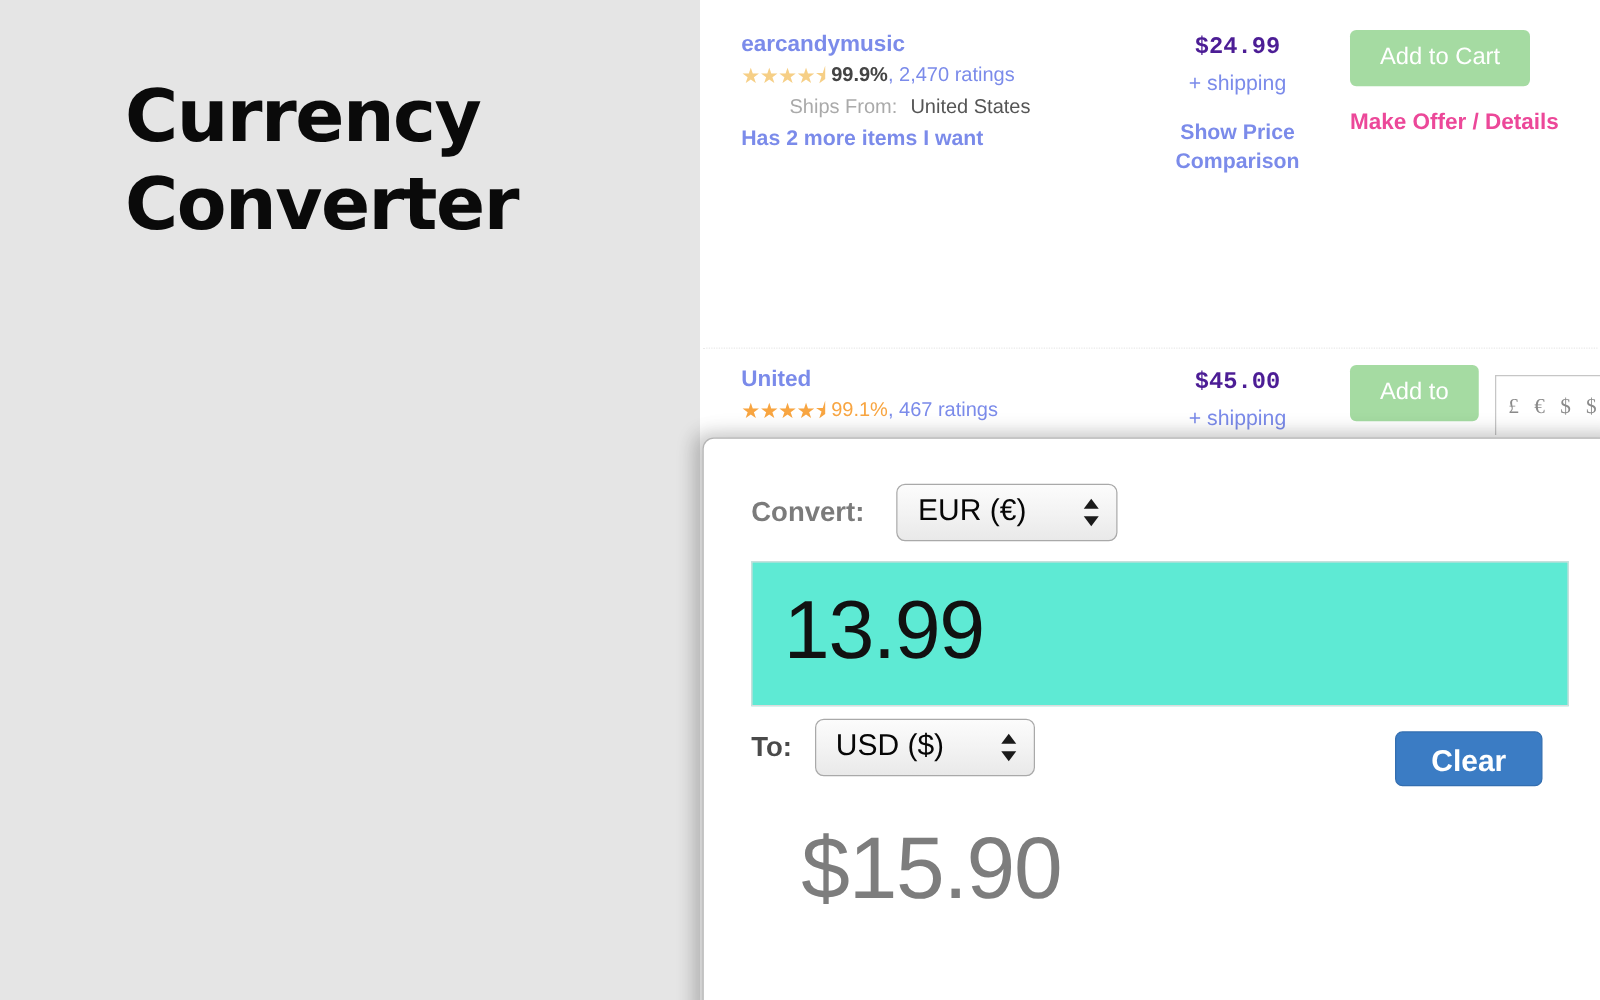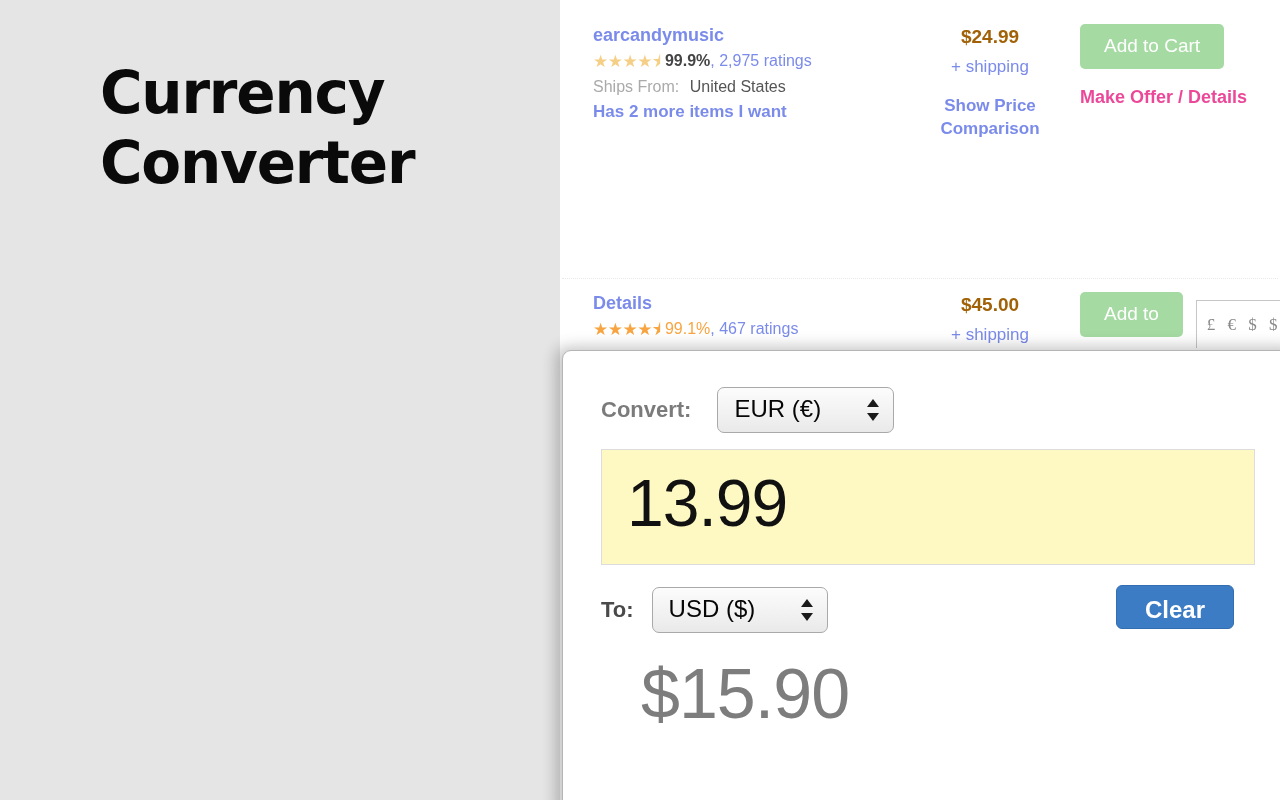--- a/index.html
+++ b/index.html
@@ -122,35 +122,37 @@
     font-weight: 700;
     color: #444444;
   }
   .pct-2 { color: #f8a541; font-weight: 400; }
   .ratings-count { color: #7b8bea; }
   .ships-line {
     margin-top: 2px;
     font-size: 16px;
     line-height: 24px;
     color: #aaaaaa;
+    text-align: center;
   }
   .ships-val { color: #555555; margin-left: 6px; }
   .more-items {
     margin-top: 1px;
     font-size: 17px;
     font-weight: 700;
     line-height: 24px;
     color: #7b8bea;
   }
 
   .price {
     font-size: 19px;
     font-weight: 700;
-    color: #a16207;
+    color: #4c1d95;
     line-height: 26px;
+    font-family: Liberation Mono, monospace;
   }
   .shipping {
     font-size: 17px;
     color: #7b8bea;
     line-height: 26px;
     margin-top: 4px;
   }
   .price-compare {
     margin-top: 14px;
     font-size: 17px;
@@ -275,38 +277,38 @@
     border-top: 8px solid #1a1a1a;
   }
 
   .amount-box {
     position: absolute;
     left: 38px;
     top: 98px;
     width: 654px;
     height: 116px;
     box-sizing: border-box;
-    background: #fef9c3;
+    background: #5eead4;
     border: 1px solid #dcdcdc;
   }
   .amount-value {
     position: absolute;
     left: 25px;
     top: 13px;
     font-size: 66px;
     line-height: 80px;
     color: #111111;
     font-family: "Liberation Sans", sans-serif;
     letter-spacing: -1px;
   }
 
   .row-to {
     position: absolute;
     left: 38px;
-    top: 236px;
+    top: 224px;
     display: flex;
     align-items: center;
   }
 
   .btn-clear {
     position: absolute;
     left: 553px;
     top: 234px;
     background: #3b7cc4;
     border: 1px solid #336eb0;
@@ -336,21 +338,21 @@
 <div class="bg-capture">
 
   <div class="divider"></div>
 
   <div class="listing listing-1">
     <div class="col-seller">
       <div class="seller-name">earcandymusic</div>
       <div class="rating-line">
         <span class="stars stars-1">★★★★⯨</span>
         <span class="pct">99.9%</span><span>,</span>
-        <span class="ratings-count">2,975</span>
+        <span class="ratings-count">2,470</span>
         <span class="ratings-count">ratings</span>
       </div>
       <div class="ships-line">
         <span>Ships From:</span>
         <span class="ships-val">United States</span>
       </div>
       <div class="more-items">Has 2 more items I want</div>
     </div>
 
     <div class="col-price">
@@ -360,21 +362,21 @@
     </div>
 
     <div class="col-action">
       <div class="btn-cart">Add to Cart</div>
       <div class="make-offer">Make Offer / Details</div>
     </div>
   </div>
 
   <div class="listing listing-2">
     <div class="col-seller">
-      <div class="seller-name">Details</div>
+      <div class="seller-name">United</div>
       <div class="rating-line">
         <span class="stars stars-2">★★★★⯨</span>
         <span class="pct pct-2">99.1%</span><span>,</span>
         <span class="ratings-count">467 ratings</span>
       </div>
     </div>
 
     <div class="col-price">
       <div class="price">$45.00</div>
       <div class="shipping">+ shipping</div>

